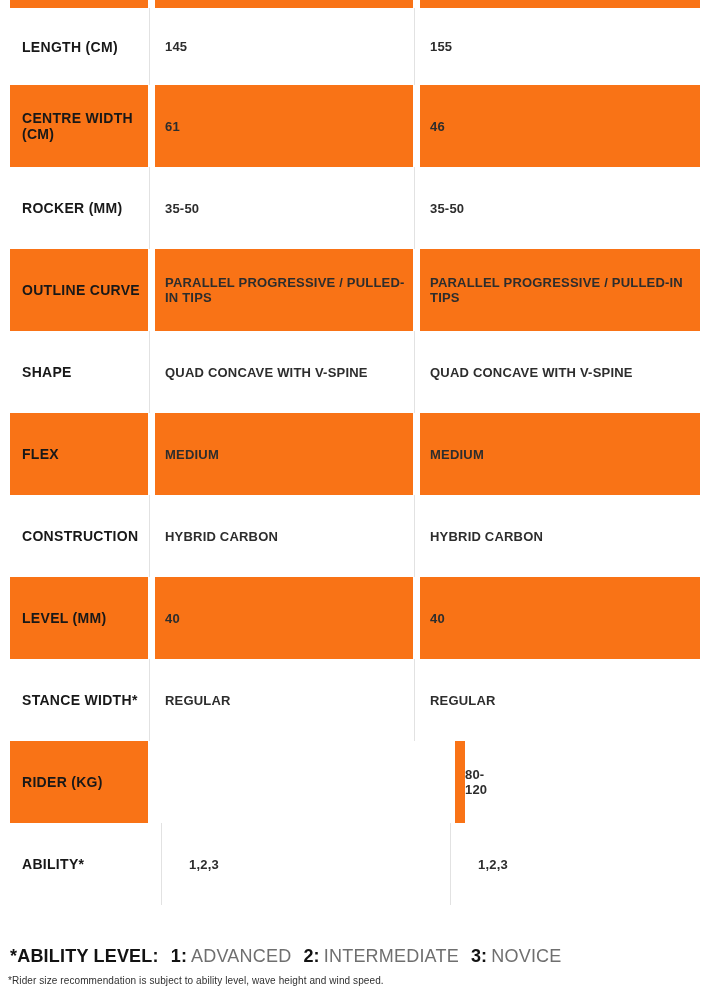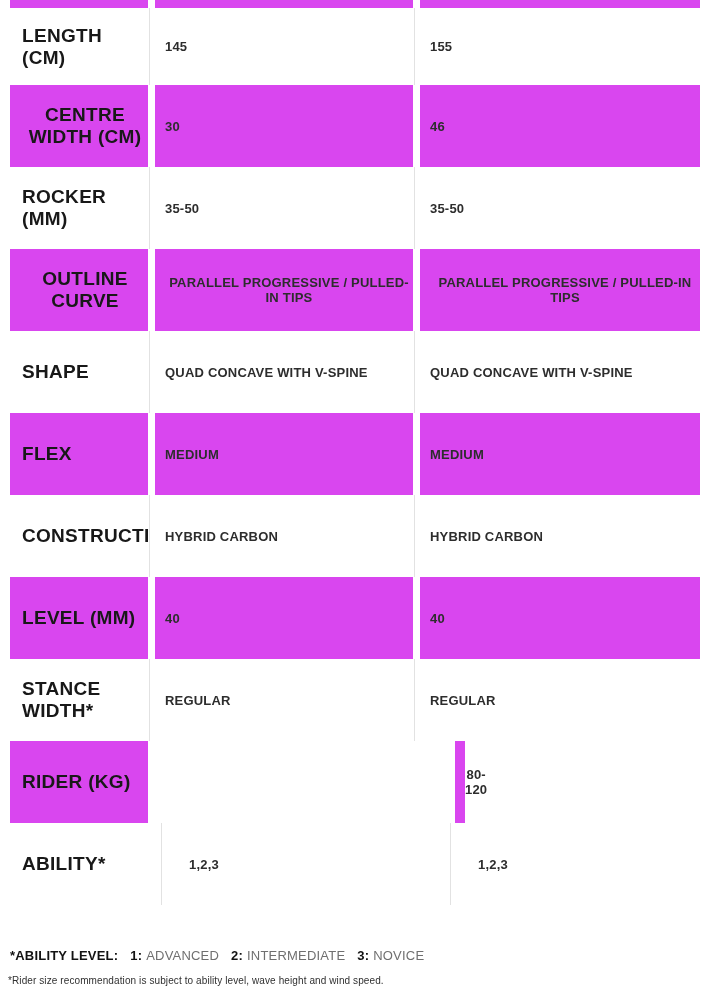--- a/index.html
+++ b/index.html
@@ -7,38 +7,38 @@
     width:710px;height:1000px;position:relative;background:#ffffff;
     font-family:"Liberation Sans", sans-serif;
     -webkit-font-smoothing:antialiased;
   }
   .spec-table{position:absolute;left:10px;top:0;width:690px;}
   .row{
     display:grid;
     grid-template-columns:138px 7px 258px 7px 280px;
   }
   .row .cell{display:flex;align-items:center;background:#ffffff;}
-  .row.shaded .cell{background:#d946ef;text-align:center;}
+  .row.shaded .cell{background:#f97316;}
   .row .gap{background:#ffffff;position:relative;}
   .gap .vline{
     display:block;width:1px;height:100%;margin-left:1px;
     background:#e2e2e2;
   }
   .label-cell{
     padding-left:12px;
-    font-size:19px;font-weight:bold;color:#181818;letter-spacing:.3px;
+    font-size:14px;font-weight:bold;color:#181818;letter-spacing:.3px;
   }
   .value-cell{
     padding-left:10px;
     font-size:13px;font-weight:bold;color:#2d2d2d;letter-spacing:.2px;
   }
   .sliver{height:8px;}
   .footer{position:absolute;left:10px;top:946px;width:690px;}
   .footnote-line{white-space:nowrap;}
-  .ability-line{font-size:13px;height:20px;line-height:20px;color:#6f6f6f;letter-spacing:.2px;}
+  .ability-line{font-size:18px;height:20px;line-height:20px;color:#6f6f6f;letter-spacing:.2px;}
   .fn-bold{font-weight:bold;color:#121212;}
   .legend-item{margin-left:12px;}
   .legend-item .fn-bold{margin-right:4px;}
   .rider-line{
     margin-top:9px;margin-left:-2px;
     font-size:10px;color:#303030;letter-spacing:.1px;
   }
 </style>
 </head>
 <body>
@@ -60,21 +60,21 @@
         </div>
         <div class="cell value-cell">145</div>
         <div class="gap">
           <i class="vline"></i>
         </div>
         <div class="cell value-cell">155</div>
       </div>
       <div class="row shaded" style="height: 82px;">
         <div class="cell label-cell">CENTRE WIDTH (CM)</div>
         <div class="gap"></div>
-        <div class="cell value-cell">30</div>
+        <div class="cell value-cell">61</div>
         <div class="gap"></div>
         <div class="cell value-cell">46</div>
       </div>
       <div class="row" style="height: 82px;">
         <div class="cell label-cell">ROCKER (MM)</div>
         <div class="gap">
           <i class="vline"></i>
         </div>
         <div class="cell value-cell">35-50</div>
         <div class="gap">

